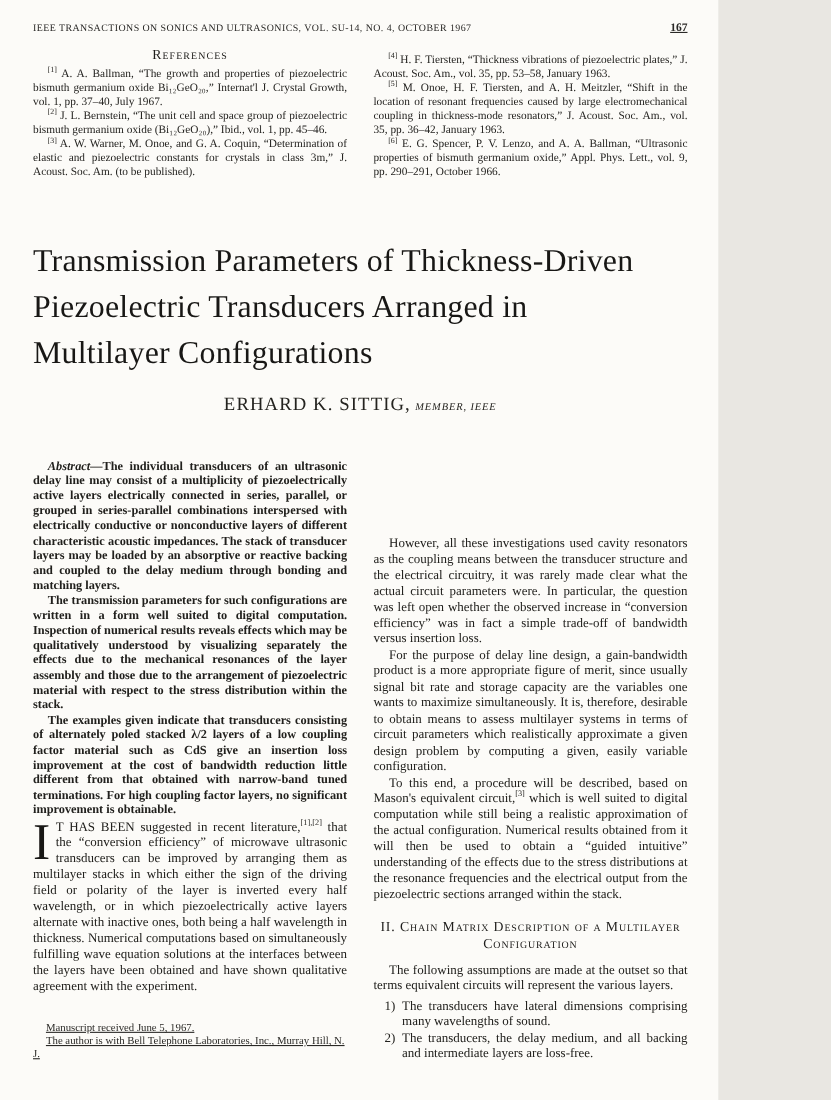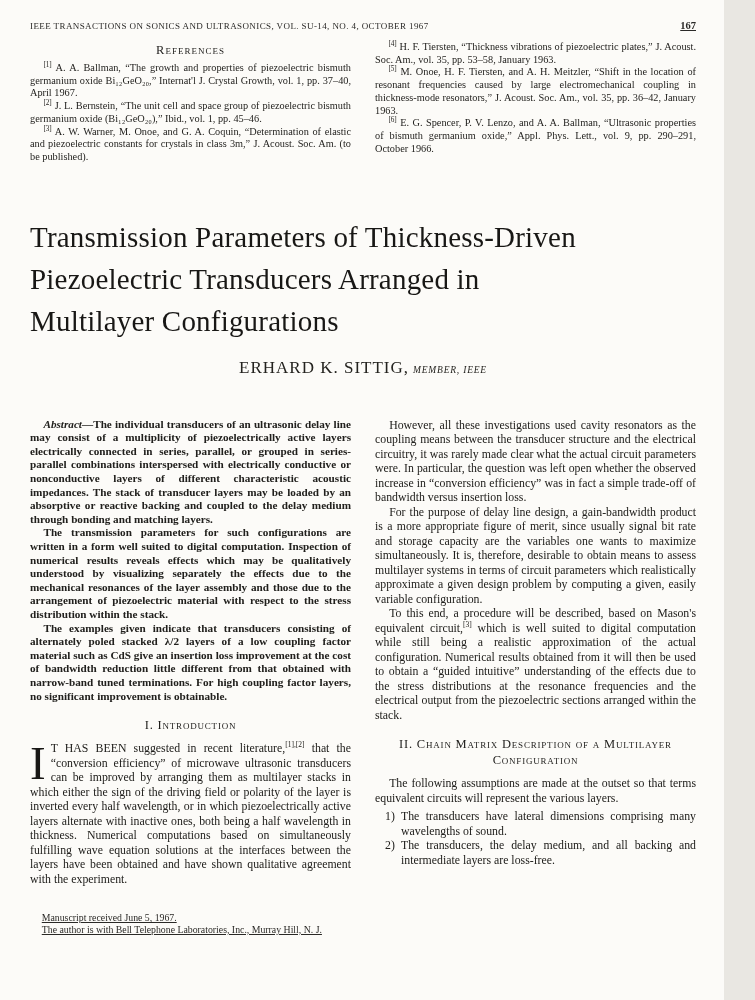--- a/index.html
+++ b/index.html
@@ -4,35 +4,35 @@
 <style>
   html, body { margin: 0; padding: 0; }
   body {
     width: 755px; height: 1000px;
     background: #e9e7e2;
     font-family: "Liberation Serif", "DejaVu Serif", serif;
     color: #1e1d1b;
   }
   .page {
     position: relative;
-    width: 724px; height: 1000px;
+    width: 653px; height: 1000px;
     background: #fcfbf8;
     overflow: hidden;
     box-sizing: border-box;
     padding: 20px 28px 0 30px;
   }
   
   .running-header {
     display: flex; justify-content: space-between; align-items: baseline;
     font-size: 9px; letter-spacing: 0.4px; color: #2a2927;
   }
   .running-header .journal { font-variant: normal; }
   .running-header .pagenum { font-size: 10.5px; font-weight: bold; letter-spacing: 0; text-decoration: underline; }
   
-  .cols { display: flex; gap: 24px; }
+  .cols { display: flex; gap: 24px; align-items: flex-end; }
   .col { width: 348px; }
   
   .refs-row { margin-top: 10px; }
   .refs-heading {
     text-align: center; font-variant: small-caps; font-size: 12.5px;
     letter-spacing: 1px; margin: 2px 0 4px 0;
   }
   .ref {
     font-size: 10.3px; line-height: 12.7px; text-align: justify;
     text-indent: 1.3em; margin: 0; color: #242320;
@@ -86,21 +86,21 @@
 <div class="page">
 
   <div class="running-header">
     <span class="journal">IEEE TRANSACTIONS ON SONICS AND ULTRASONICS, VOL. SU-14, NO. 4, OCTOBER 1967</span>
     <span class="pagenum">167</span>
   </div>
 
   <div class="cols refs-row">
     <div class="col">
       <div class="refs-heading">References</div>
-      <p class="ref"><sup>[1]</sup> <span>A. A. Ballman, “The growth and properties of piezoelectric bismuth germanium oxide Bi₁₂GeO₂₀,” Internat'l J. Crystal Growth, vol. 1, pp. 37–40, April 1967.</span></p>
+      <p class="ref"><sup>[1]</sup> <span>A. A. Ballman, “The growth and properties of piezoelectric bismuth germanium oxide Bi₁₂GeO₂₀,” Internat'l J. Crystal Growth, vol. 1, pp. 37–40, July 1967.</span></p>
       <p class="ref"><sup>[2]</sup> <span>J. L. Bernstein, “The unit cell and space group of piezoelectric bismuth germanium oxide (Bi₁₂GeO₂₀),” Ibid., vol. 1, pp. 45–46.</span></p>
       <p class="ref"><sup>[3]</sup> <span>A. W. Warner, M. Onoe, and G. A. Coquin, “Determination of elastic and piezoelectric constants for crystals in class 3m,” J. Acoust. Soc. Am. (to be published).</span></p>
     </div>
     <div class="col">
       <p class="ref"><sup>[4]</sup> <span>H. F. Tiersten, “Thickness vibrations of piezoelectric plates,” J. Acoust. Soc. Am., vol. 35, pp. 53–58, January 1963.</span></p>
       <p class="ref"><sup>[5]</sup> <span>M. Onoe, H. F. Tiersten, and A. H. Meitzler, “Shift in the location of resonant frequencies caused by large electromechanical coupling in thickness-mode resonators,” J. Acoust. Soc. Am., vol. 35, pp. 36–42, January 1963.</span></p>
       <p class="ref"><sup>[6]</sup> <span>E. G. Spencer, P. V. Lenzo, and A. A. Ballman, “Ultrasonic properties of bismuth germanium oxide,” Appl. Phys. Lett., vol. 9, pp. 290–291, October 1966.</span></p>
     </div>
   </div>
 
@@ -117,21 +117,20 @@
 
   <div class="cols body-row">
 
     <div class="col">
       <div class="abstract">
         <p><span class="abstract-label">Abstract—</span><span>The individual transducers of an ultrasonic delay line may consist of a multiplicity of piezoelectrically active layers electrically connected in series, parallel, or grouped in series-parallel combinations interspersed with electrically conductive or nonconductive layers of different characteristic acoustic impedances. The stack of transducer layers may be loaded by an absorptive or reactive backing and coupled to the delay medium through bonding and matching layers.</span></p>
         <p>The transmission parameters for such configurations are written in a form well suited to digital computation. Inspection of numerical results reveals effects which may be qualitatively understood by visualizing separately the effects due to the mechanical resonances of the layer assembly and those due to the arrangement of piezoelectric material with respect to the stress distribution within the stack.</p>
         <p>The examples given indicate that transducers consisting of alternately poled stacked λ/2 layers of a low coupling factor material such as CdS give an insertion loss improvement at the cost of bandwidth reduction little different from that obtained with narrow-band tuned terminations. For high coupling factor layers, no significant improvement is obtainable.</p>
       </div>
 
-      <div class="sec-heading">I. Introduction</div>
 
       <p class="body-par no-indent"><span class="drop-cap">I</span><span>T HAS BEEN suggested in recent literature,</span><sup>[1],[2]</sup><span> that the “conversion efficiency” of microwave ultrasonic transducers can be improved by arranging them as multilayer stacks in which either the sign of the driving field or polarity of the layer is inverted every half wavelength, or in which piezoelectrically active layers alternate with inactive ones, both being a half wavelength in thickness. Numerical computations based on simultaneously fulfilling wave equation solutions at the interfaces between the layers have been obtained and have shown qualitative agreement with the experiment.</span></p>
 
       <div class="footnote">
         <p>Manuscript received June 5, 1967.</p>
         <p>The author is with Bell Telephone Laboratories, Inc., Murray Hill, N. J.</p>
       </div>
     </div>
 
     <div class="col">

